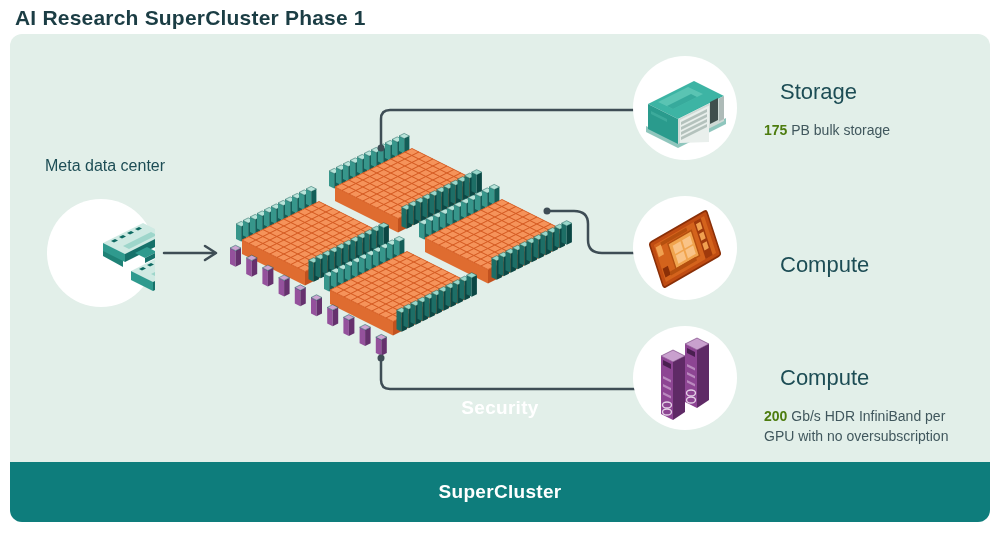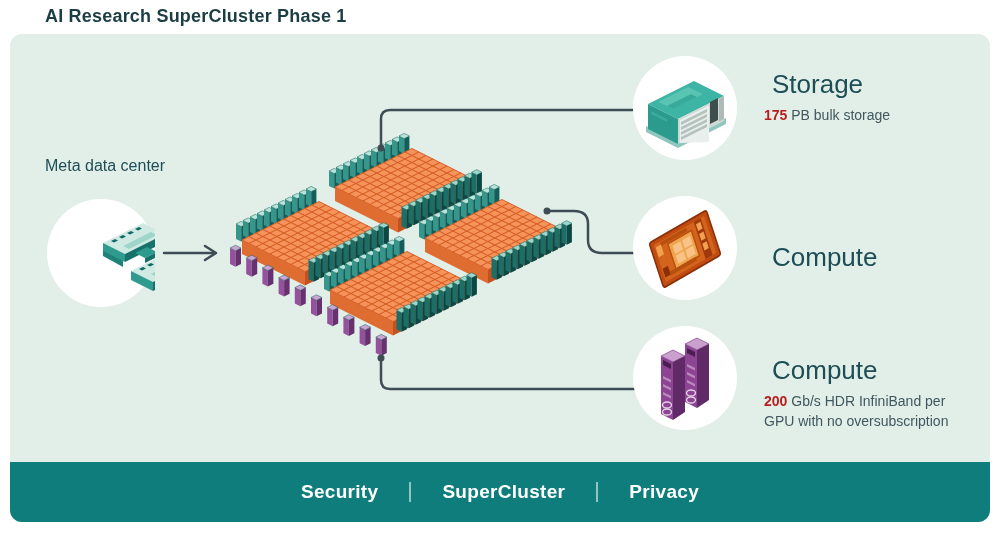--- a/index.html
+++ b/index.html
@@ -1,35 +1,35 @@
 <!DOCTYPE html>
 <html><head>
 <meta charset="utf-8">
 <style>
   html,body{margin:0;padding:0;background:#ffffff;}
   body{width:1000px;height:533px;position:relative;font-family:"Liberation Sans",sans-serif;overflow:hidden;}
-  .title{position:absolute;left:15px;top:6px;font-size:18px;font-weight:bold;color:#1b3d44;letter-spacing:.2px;margin-left:30px;}
+  .title{position:absolute;left:15px;top:6px;font-size:21px;font-weight:bold;color:#1b3d44;letter-spacing:.2px;}
   .panel{position:absolute;left:10px;top:34px;width:980px;height:488px;background:#e2efe9;border-radius:12px;}
   .overlay{position:absolute;left:0;top:0;width:1000px;height:533px;pointer-events:none;}
   .bubble{position:absolute;background:#ffffff;border-radius:50%;}
   .bubble svg{display:block;}
   #meta-bubble{left:47px;top:199px;width:108px;height:108px;}
   #storage-bubble{left:633px;top:56px;width:104px;height:104px;}
   #compute-bubble{left:633px;top:196px;width:104px;height:104px;}
   #network-bubble{left:633px;top:326px;width:104px;height:104px;}
   .meta-label{position:absolute;left:45px;top:157px;font-size:16px;color:#1d4d55;}
   .info{position:absolute;left:764px;}
-  .info h2{margin:8px;font-size:26px;font-weight:500;color:#1d4d55;line-height:26px;}
+  .info h2{margin:16px;font-size:22px;font-weight:500;color:#1d4d55;line-height:26px;}
   .specs{margin-top:9px;font-size:14px;color:#40575d;line-height:19.5px;}
-  .specs b{color:#b91c1c;}
+  .specs b{color:#4d7c0f;}
   #storage-info{top:63px;}
   #compute-info{top:236px;}
   #network-info{top:349px;width:208px;}
   .footer-bar{position:absolute;left:0;bottom:0;width:100%;height:60px;background:#0e7d7c;
-    border-radius:0 0 12px 12px;display:flex;align-items:center;justify-content:center;gap:31px;}
+    border-radius:0 0 12px 12px;display:flex;align-items:center;justify-content:center;gap:31px;flex-direction:column;}
   .footer-item{color:#ffffff;font-size:19px;font-weight:bold;letter-spacing:.3px;}
   .footer-divider{width:2px;height:20px;background:rgba(255,255,255,.55);}
 </style>
 </head>
 <body>
 
 <div class="title">AI Research SuperCluster Phase 1</div>
 
 <div class="panel">
 

